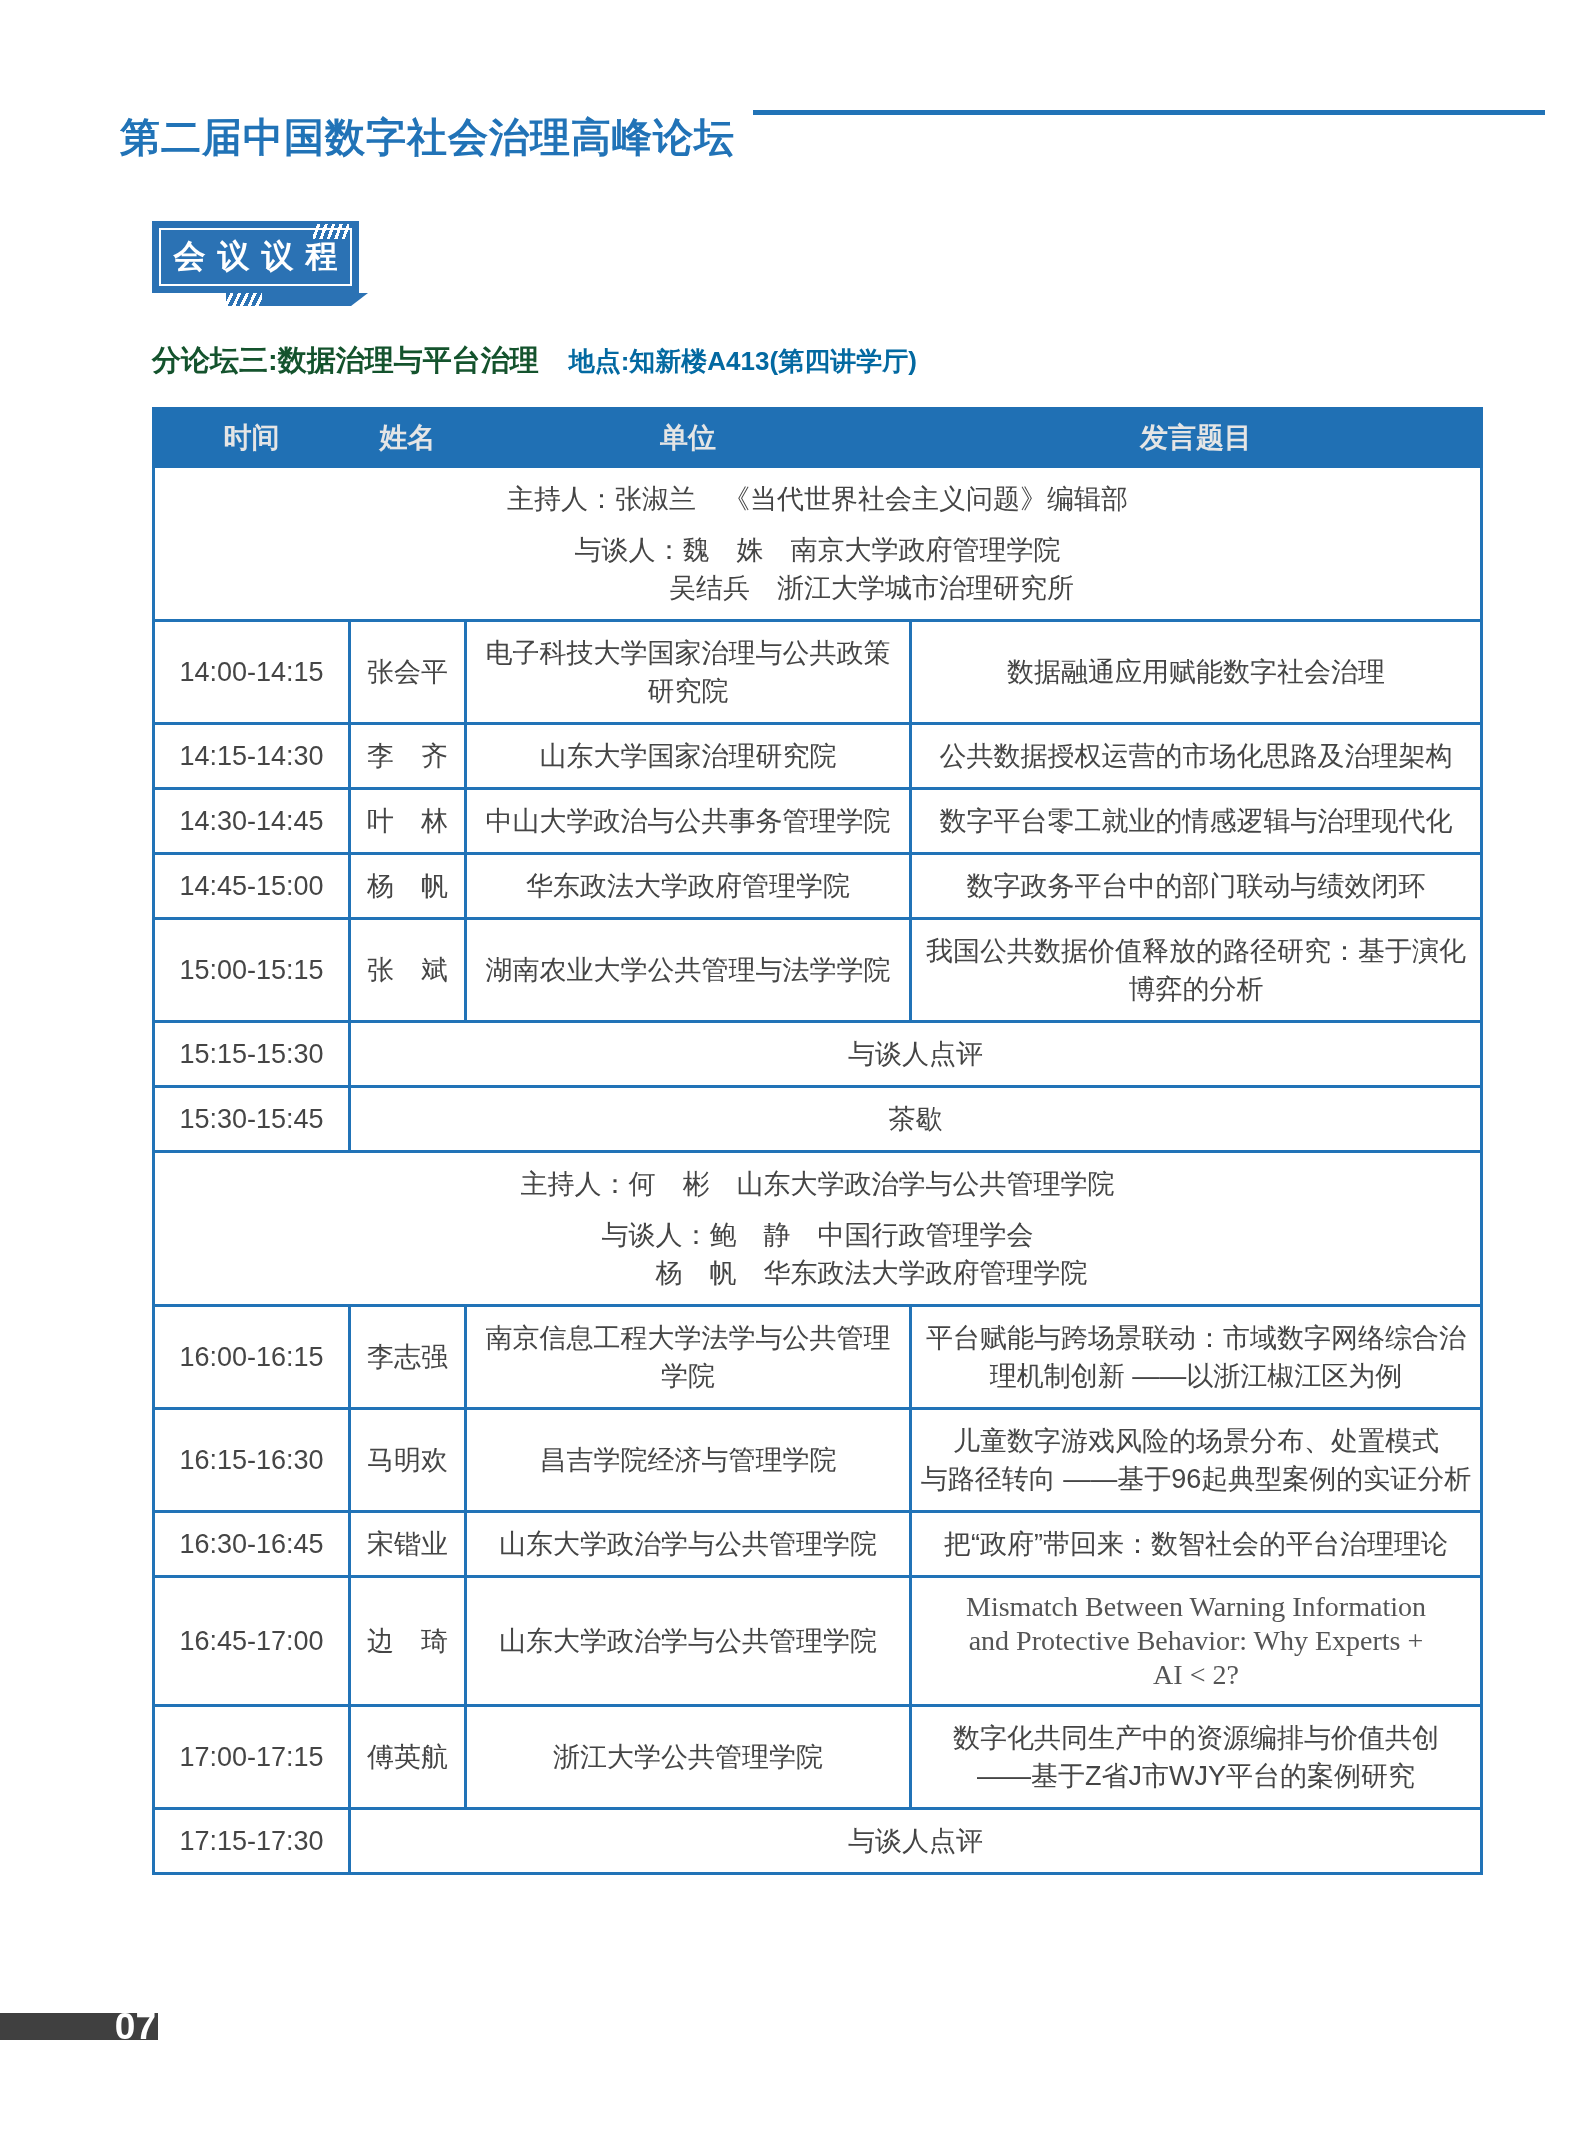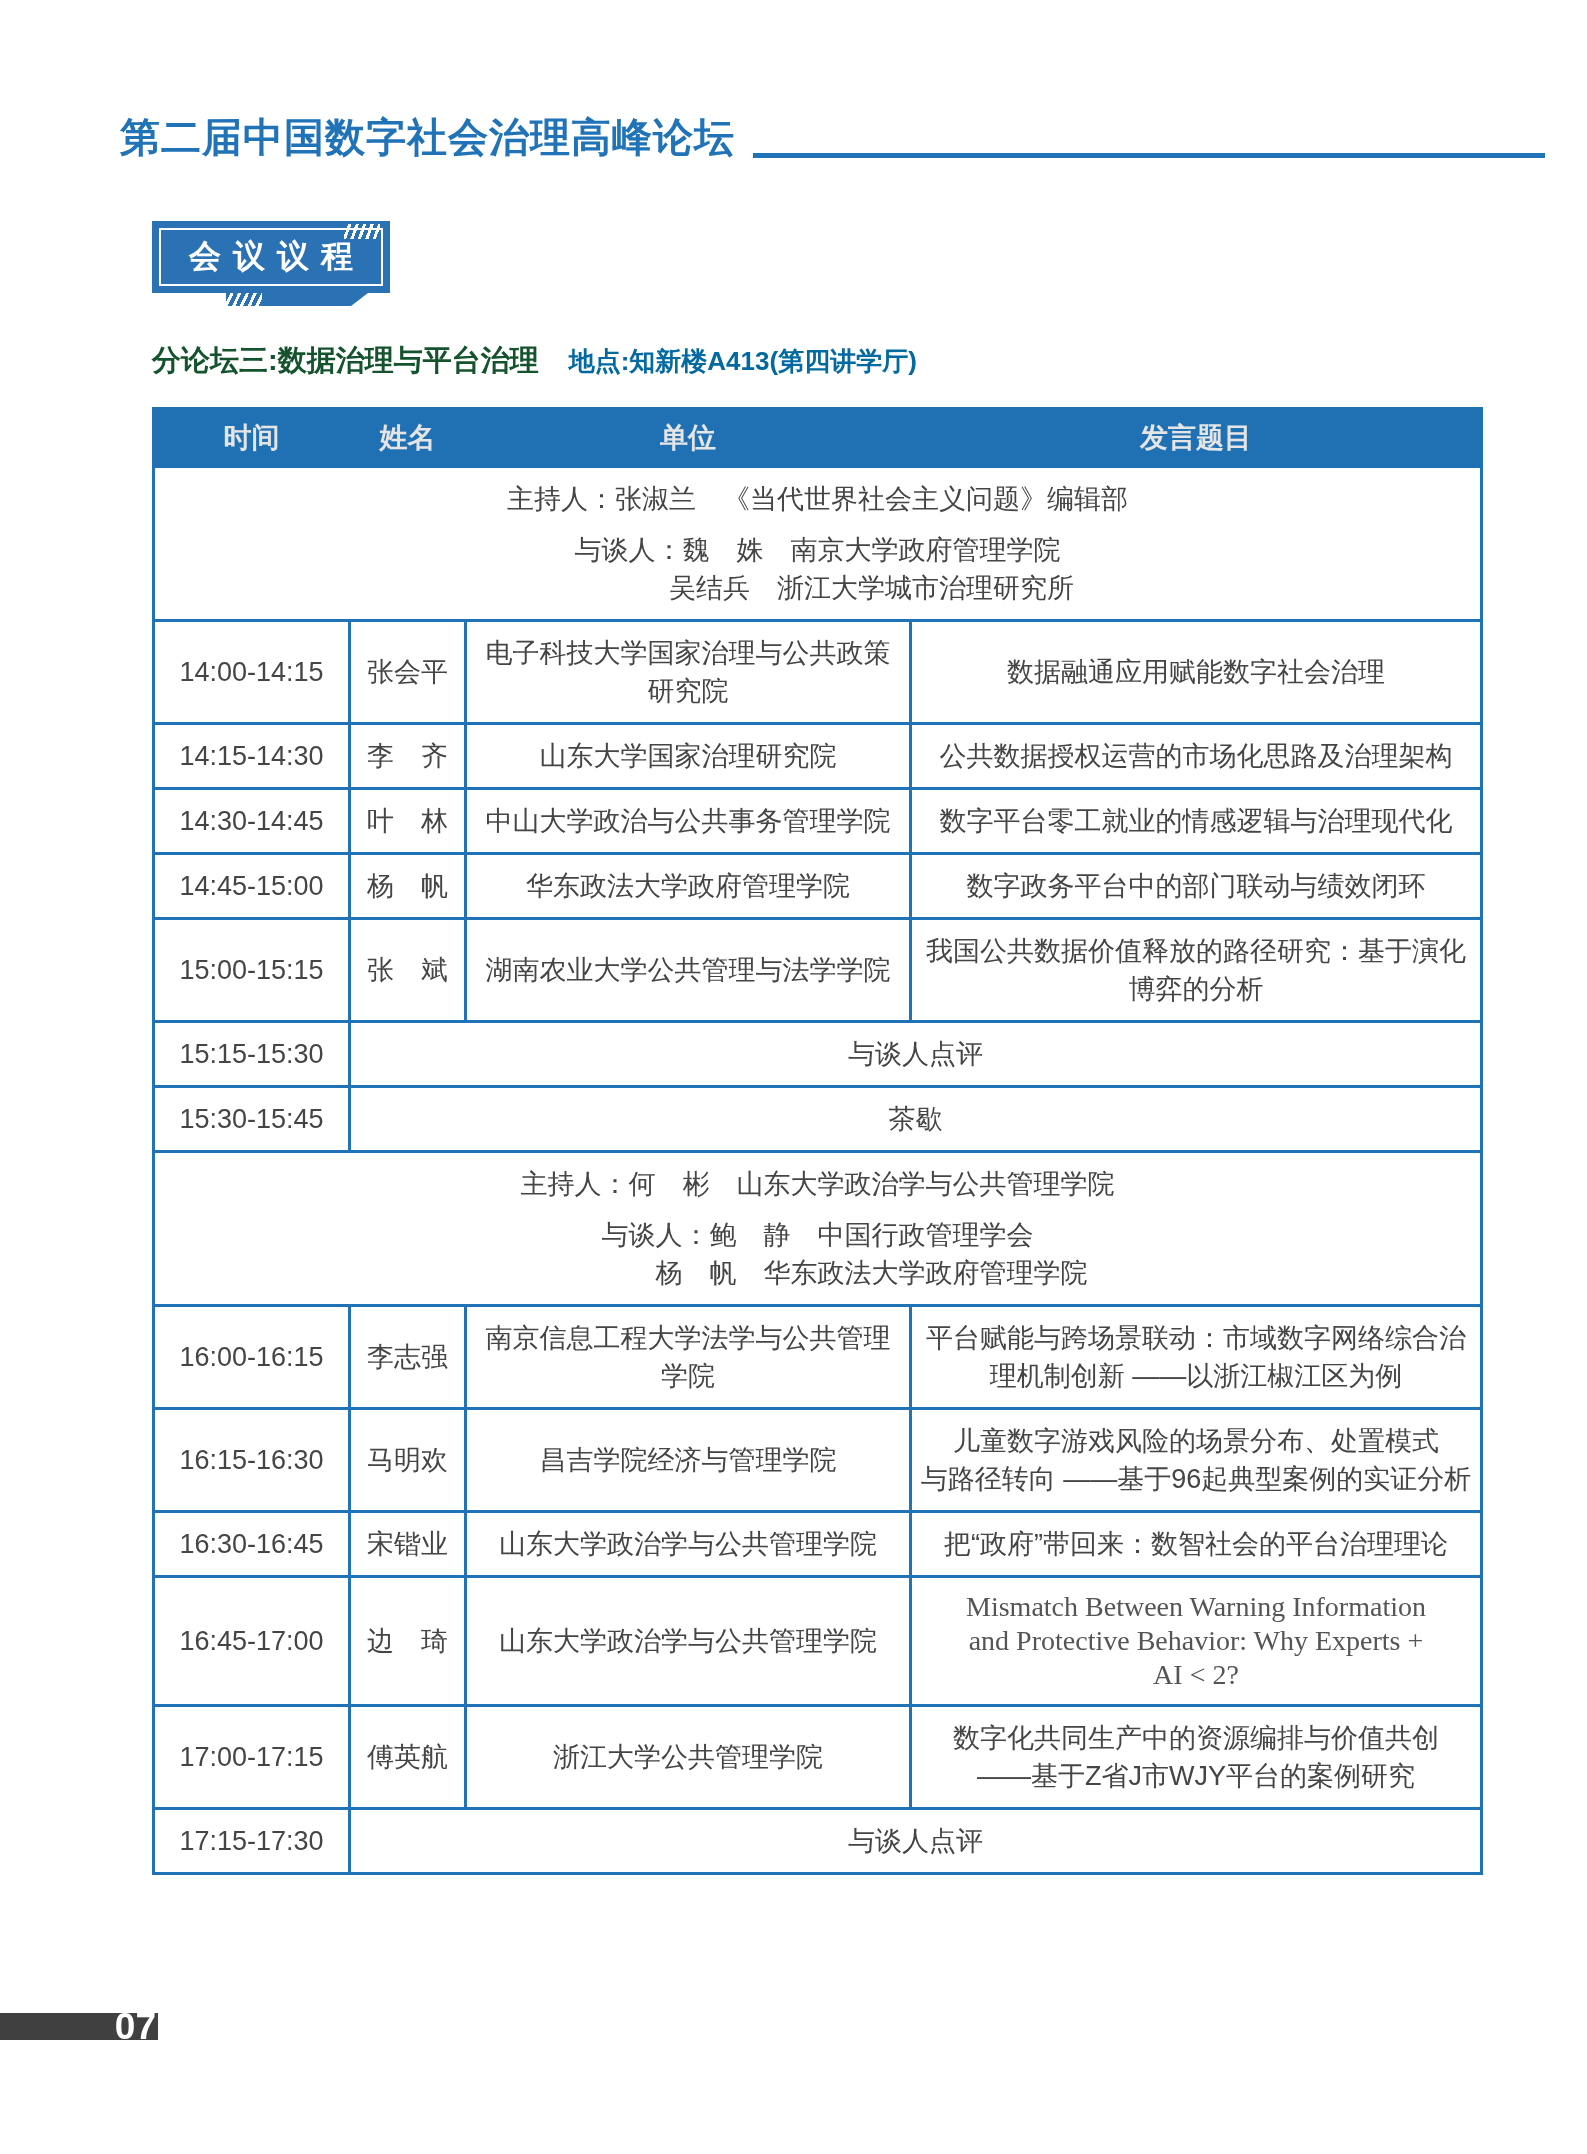--- a/index.html
+++ b/index.html
@@ -7,37 +7,37 @@
   body {
     width: 1587px; height: 2154px;
     position: relative;
     font-family: "Liberation Sans", sans-serif;
     color: #454545;
     overflow: hidden;
   }
 
   
   .header-row {
-    display: flex; align-items: flex-end;
+    display: flex; align-items: flex-start;
     margin: 110px 42px 0 120px;
   }
   .header-title {
     font-size: 40px; font-weight: 900;
     color: #2173b7; white-space: nowrap;
     letter-spacing: 1px;
   }
   .header-rule {
     flex: 1; height: 5px; background: #2173b7;
     margin-left: 18px; margin-bottom: 7px;
   }
 
   
   .badge {
     position: relative;
-    width: 238px; height: 72px;
+    width: 207px; height: 72px;
     margin: 56px 0 0 152px;
     background: #2b72b4;
     display: flex; align-items: center; justify-content: center;
   }
   .badge-outline {
     position: absolute; inset: 7px;
     border: 2px solid #ffffff;
     pointer-events: none;
   }
   .badge-label {

